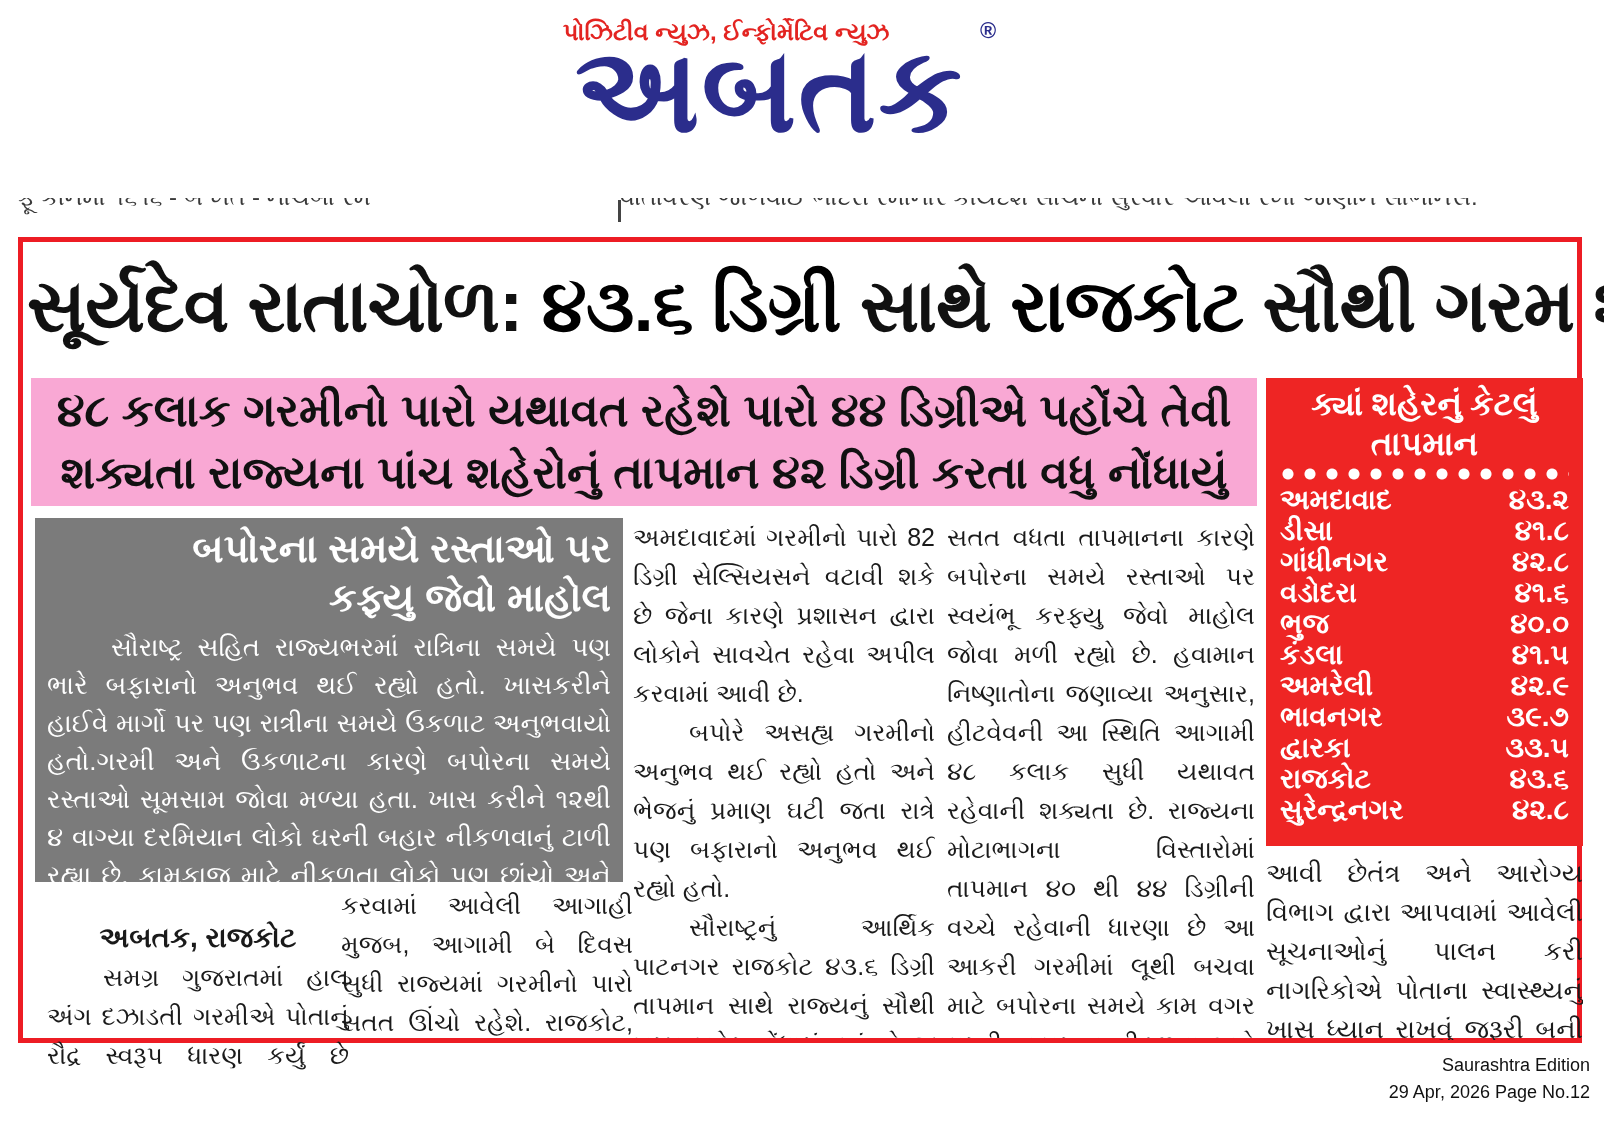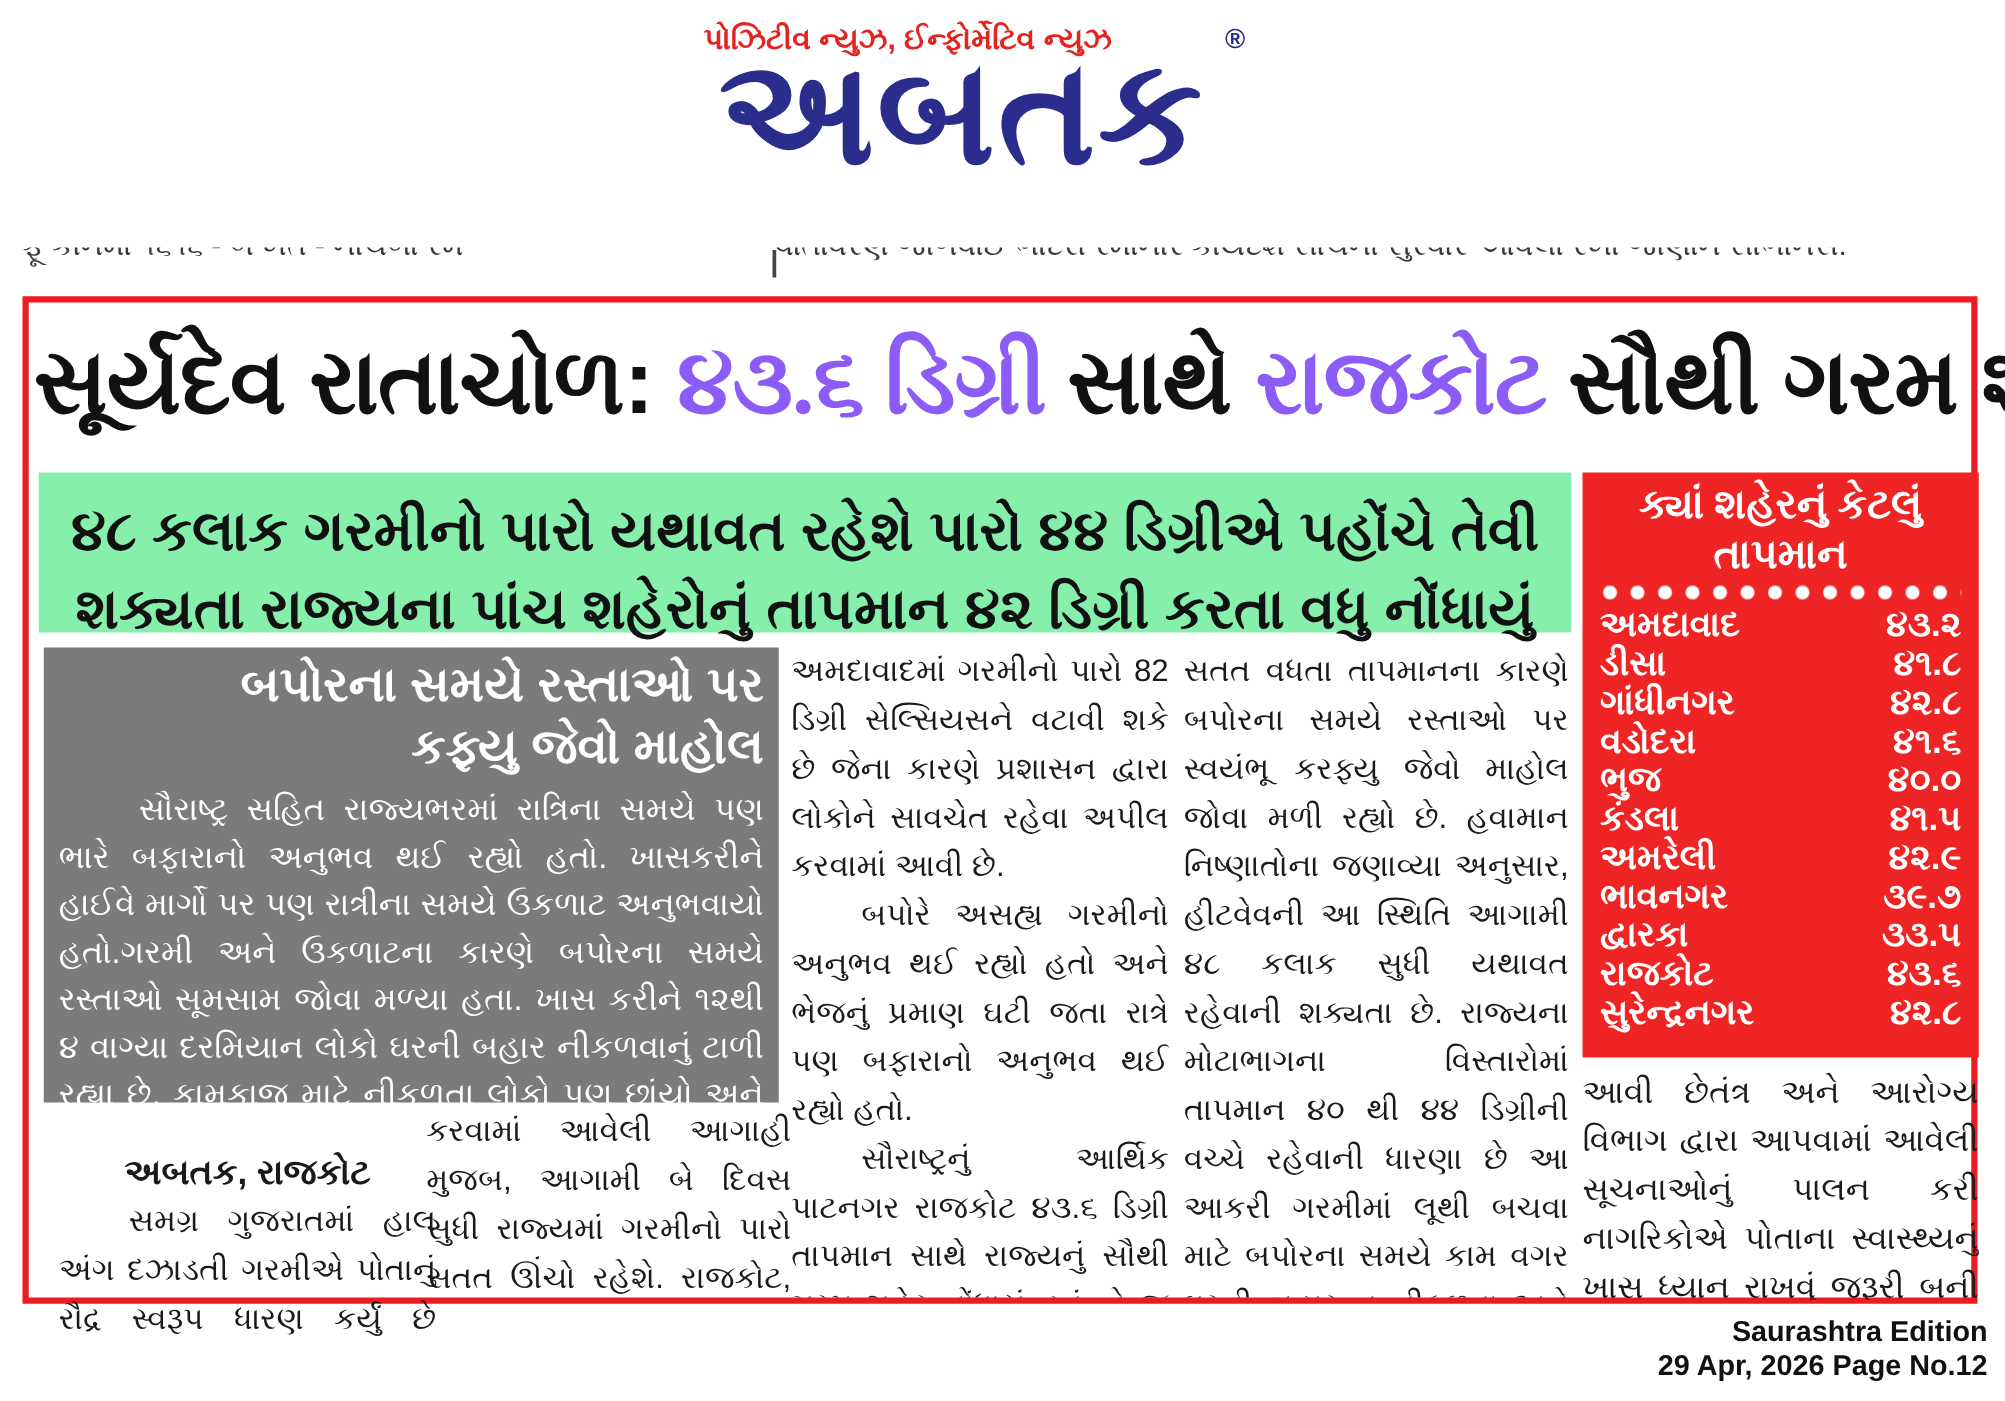--- a/index.html
+++ b/index.html
@@ -18,43 +18,43 @@
   .sub-rule-bottom{height:4px;background:linear-gradient(to right,rgba(43,45,140,0),#2b2d8c 45%);}
   
   .strip{position:absolute;top:198px;height:26px;overflow:hidden;color:#3a3a3a;}
   .strip .inner{font-size:24px;line-height:46px;margin-top:-24px;white-space:nowrap;filter:blur(0.6px);}
   .strip-left{left:18px;width:420px;}
   .strip-right{left:620px;width:890px;}
   .strip-tick{position:absolute;left:618px;top:200px;width:3px;height:22px;background:#444;}
   
   .article-box{position:absolute;left:18px;top:237px;width:1564px;height:806px;border:5px solid #ed1c24;background:#ffffff;box-sizing:border-box;}
   .headline{position:absolute;left:4px;top:4px;width:1548px;height:124px;white-space:nowrap;text-align:center;font-size:73px;line-height:120px;font-weight:800;letter-spacing:-1px;color:#111111;}
-  .headline .seg-red{color:#8b5cf6;font-family:Liberation Serif, serif;}
-  .subhead{position:absolute;left:8px;top:136px;width:1226px;height:128px;background:#86efac;text-align:center;font-size:45px;line-height:62px;font-weight:bold;color:#111111;padding-top:16px;box-sizing:border-box;}
+  .headline .seg-red{color:#000000;}
+  .subhead{position:absolute;left:8px;top:136px;width:1226px;height:128px;background:#f9a8d4;text-align:center;font-size:45px;line-height:62px;font-weight:bold;color:#111111;padding-top:2px;box-sizing:border-box;}
   
   .temp-table{position:absolute;left:1243px;top:136px;width:317px;height:468px;background:#ee2524;color:#ffffff;box-sizing:border-box;padding:6px 14px 4px 14px;}
   .temp-title{text-align:center;font-size:33px;line-height:40px;font-weight:bold;font-family:Liberation Serif, serif;}
   .temp-dots{height:16px;margin:2px 0 2px 0;background:radial-gradient(circle at 8px 8px,#ffffff 5px,rgba(0,0,0,0) 6px);background-size:22px 16px;background-repeat:repeat-x;}
   .temp-row{display:flex;justify-content:space-between;font-size:28px;line-height:31px;font-weight:bold;}
   
   .gray-box{position:absolute;left:12px;top:276px;width:588px;height:364px;background:#7b7b7b;color:#ffffff;box-sizing:border-box;padding:6px 12px;}
   .gray-title{text-align:right;font-size:39px;line-height:49px;font-weight:bold;}
   .gray-body{margin-top:6px;font-size:26px;line-height:38px;text-align:justify;text-indent:64px;}
   
   .bodycol{position:absolute;font-size:25px;line-height:39px;color:#1a1a1a;text-align:justify;overflow:hidden;}
   .bodycol p{margin:0;text-indent:56px;}
   .bodycol p.noindent{text-indent:0;}
   .byline{font-size:28px;font-weight:bold;text-align:center;line-height:40px;margin:0;}
   .col1{left:12px;top:676px;width:302px;height:152px;margin-left:12px;}
   .col2{left:318px;top:644px;width:292px;height:152px;}
   .col3{left:610px;top:276px;width:302px;height:520px;}
   .col4{left:924px;top:276px;width:308px;height:520px;}
   .col5{left:1243px;top:612px;width:317px;height:186px;font-size:26px;}
   
-  .footer{position:absolute;right:14px;top:1052px;text-align:right;font-size:23px;line-height:27px;color:#111111;font-weight:bold;}
+  .footer{position:absolute;right:14px;top:1052px;text-align:right;font-size:18px;line-height:27px;color:#111111;}
 </style>
 </head>
 <body>
 
 <div class="masthead">
   <div class="tagline">પોઝિટીવ ન્યુઝ, ઈન્ફોર્મેટિવ ન્યુઝ</div>
   <div class="registered">®</div>
   <div class="logo">અબતક</div>
 </div>
 

